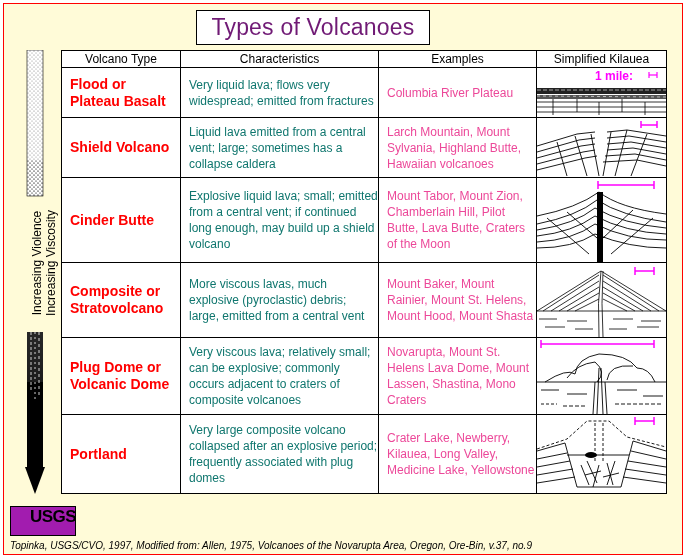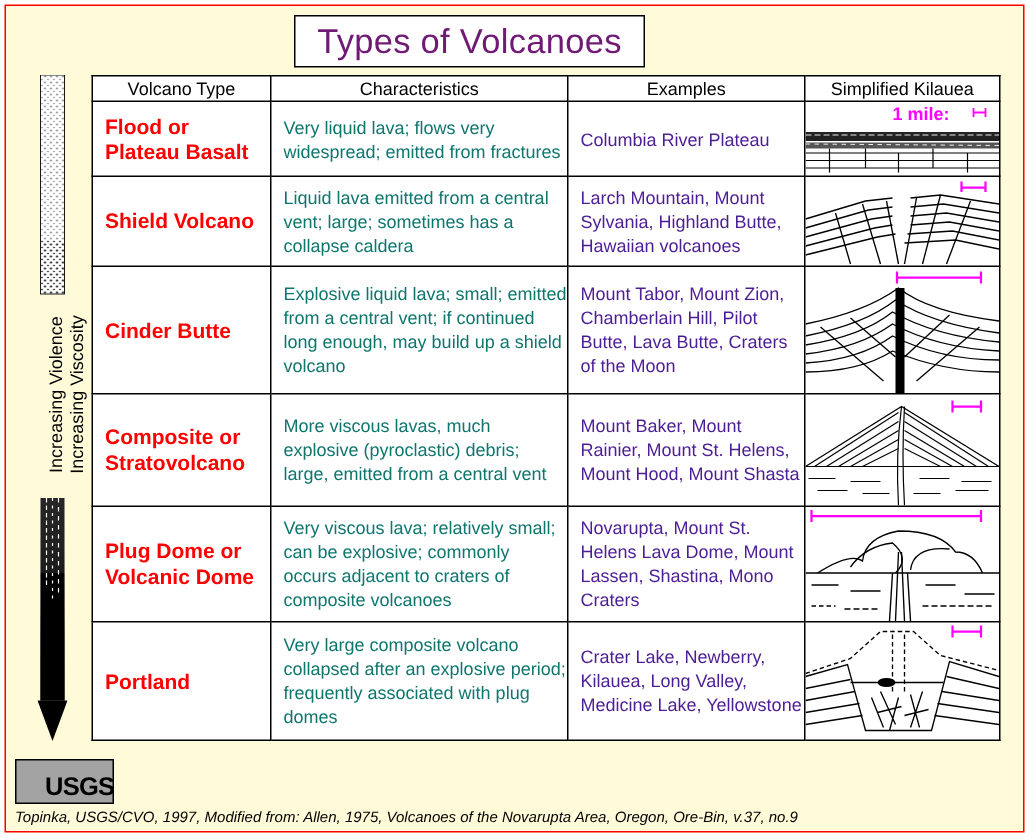--- a/index.html
+++ b/index.html
@@ -5,27 +5,27 @@
     html, body { margin: 0; padding: 0; }
     body { width: 688px; height: 560px; background: #ffffff; position: relative; overflow: hidden; font-family: "Liberation Sans", sans-serif; }
     .frame { position: absolute; left: 3px; top: 3px; width: 680px; height: 552px; background: #fffbd8; border: 1px solid #ff0000; box-sizing: border-box; }
     .title-box { position: absolute; left: 196px; top: 10px; width: 234px; height: 35px; background: #fff; border: 1px solid #000; box-sizing: border-box; display: flex; align-items: center; justify-content: center; }
     .title-box span { color: #701a75; font-size: 23px; font-family: "Liberation Sans", sans-serif; letter-spacing: 0.2px; }
     table.vt { position: absolute; left: 61px; top: 50px; width: 605px; border-collapse: collapse; background: #fff; table-layout: fixed; }
     table.vt th, table.vt td { border: 1px solid #000; padding: 0; }
     table.vt th { height: 16px; font-size: 12px; font-weight: normal; color: #000; text-align: center; font-family: "Liberation Sans", sans-serif; }
     td.type { color: #ff0000; font-weight: bold; font-size: 14px; padding-left: 8px !important; line-height: 17px; margin-top: 12px; }
     td.chars { color: #0f766e; font-size: 12px; line-height: 16px; padding-left: 8px !important; }
-    td.ex { color: #4c1d95; font-size: 12px; line-height: 16px; padding-left: 8px !important; }
+    td.ex { color: #ec4899; font-size: 12px; line-height: 16px; padding-left: 8px !important; }
     td.diag { position: relative; }
     td.diag svg { display: block; }
     .arrow-col { position: absolute; left: 25px; top: 50px; width: 20px; height: 450px; }
     .side-label { position: absolute; left: 22px; top: 196px; width: 44px; height: 134px; }
     .side-label .rot { position: absolute; left: 50%; top: 50%; transform: translate(-50%, -50%) rotate(-90deg); white-space: nowrap; font-size: 12px; line-height: 14px; color: #000; text-align: center; }
-    .usgs { position: absolute; left: 10px; top: 506px; width: 66px; height: 30px; background: #a3a3a3; border: 1px solid #000; box-sizing: border-box; display: flex; align-items: flex-end; padding-left: 19px; }
+    .usgs { position: absolute; left: 10px; top: 506px; width: 66px; height: 30px; background: #a21caf; border: 1px solid #000; box-sizing: border-box; display: flex; align-items: flex-start; padding-left: 19px; }
     .usgs .logo-text { font-family: "Liberation Sans", sans-serif; font-weight: bold; font-size: 17px; color: #000; letter-spacing: -0.5px; }
     .credit { position: absolute; left: 10px; top: 540px; font-size: 10px; font-style: italic; color: #000; white-space: nowrap; font-family: "Liberation Sans", sans-serif; }
   </style>
 </head>
 <body>
 
 <div class="frame"></div>
 
 <div class="title-box">
   <span>Types of Volcanoes</span>

